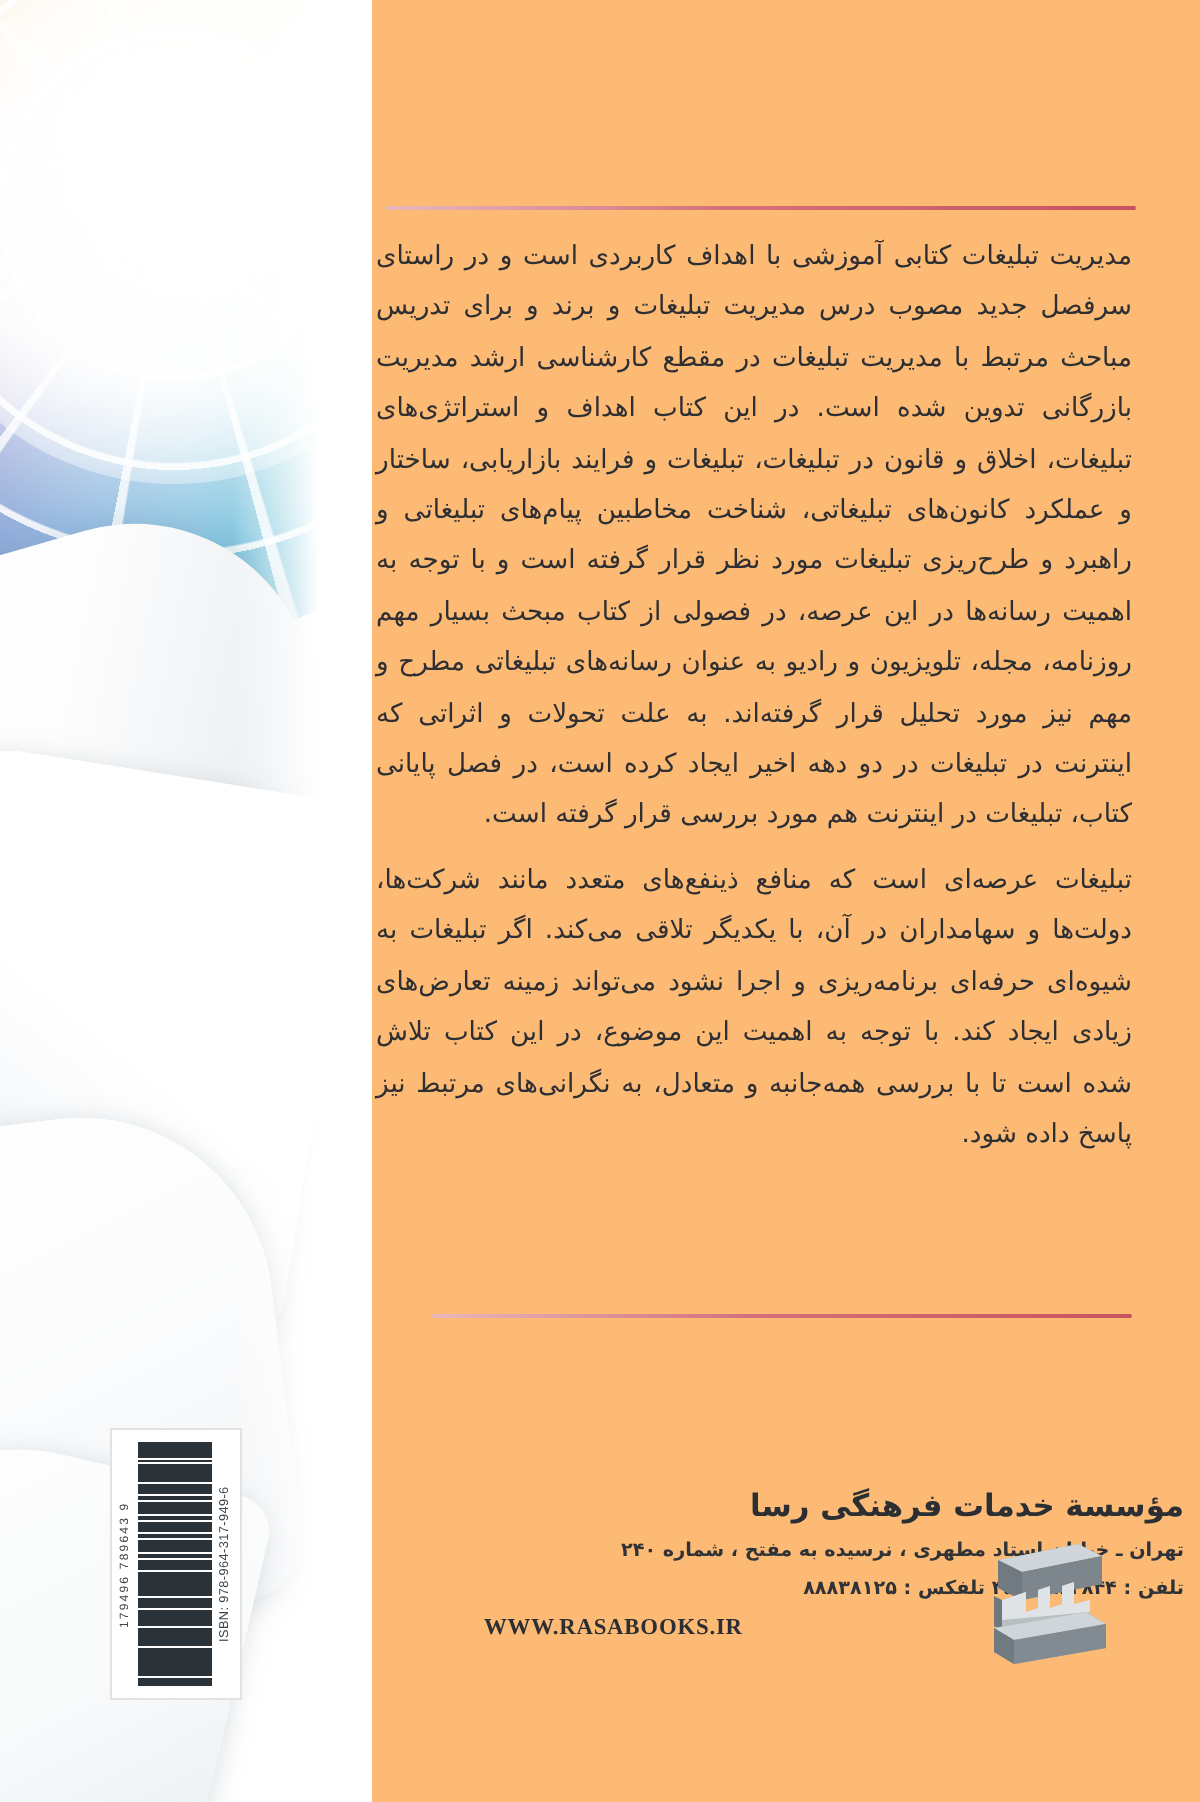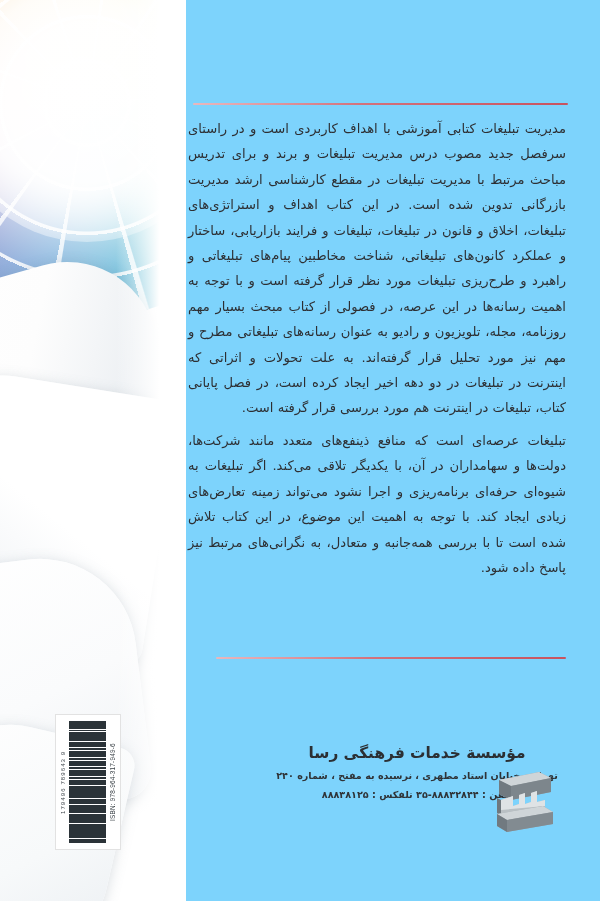--- a/index.html
+++ b/index.html
@@ -10,21 +10,21 @@
   }
   body {
     font-family: "DejaVu Sans", "Liberation Sans", sans-serif;
   }
 
   .cover {
     position: relative;
     width: 600px;
     height: 901px;
     overflow: hidden;
-    background: #7dd3fc;
+    background: #fdba74;
     margin-left: 34px;
   }
 
   
   .art-panel {
     position: absolute;
     left: 0;
     top: 0;
     width: 186px;
     height: 901px;
@@ -269,21 +269,20 @@
     margin: 0 0 7px 0;
   }
 
   
   .publisher {
     position: absolute;
     right: 8px;
     top: 742px;
     width: 350px;
     direction: rtl;
-    text-align: center;
     color: #2f3337;
   }
   .pub-name {
     font-size: 15.4px;
     font-weight: bold;
     letter-spacing: 0.2px;
     line-height: 22px;
     color: #2b2f33;
   }
   .pub-address {
@@ -395,20 +394,21 @@
       <p>تبلیغات عرصه‌ای است که منافع ذینفع‌های متعدد مانند شرکت‌ها، دولت‌ها و سهامداران در آن، با یکدیگر تلاقی می‌کند. اگر تبلیغات به شیوه‌ای حرفه‌ای برنامه‌ریزی و اجرا نشود می‌تواند زمینه تعارض‌های زیادی ایجاد کند. با توجه به اهمیت این موضوع، در این کتاب تلاش شده است تا با بررسی همه‌جانبه و متعادل، به نگرانی‌های مرتبط نیز پاسخ داده شود.</p>
     </div>
 
     <div class="rule rule-bottom"></div>
   </div>
 
   <div class="publisher">
     <div class="pub-name">مؤسسة خدمات فرهنگی رسا</div>
     <div class="pub-address">تهران ـ خیابان استاد مطهری ، نرسیده به مفتح ، شماره ۲۴۰</div>
     <div class="pub-phone">تلفن : ۸۸۸۳۲۸۴۴-۳۵    تلفکس : ۸۸۸۳۸۱۲۵</div>
+    <div class="pub-web">WWW.RASABOOKS.IR</div>
   </div>
 
   <div class="pub-logo">
     <svg viewBox="0 0 62 66" width="62" height="66" aria-hidden="true">
 
       <polygon points="6,14 46,6 58,12 58,26 18,34 6,28" fill="#9aa3a8"></polygon>
       <polygon points="6,14 46,6 58,12 18,20" fill="#cfd5d8"></polygon>
       <polygon points="6,14 18,20 18,34 6,28" fill="#717a80"></polygon>
       <polygon points="18,20 58,12 58,26 18,34" fill="#7d868c"></polygon>
 

